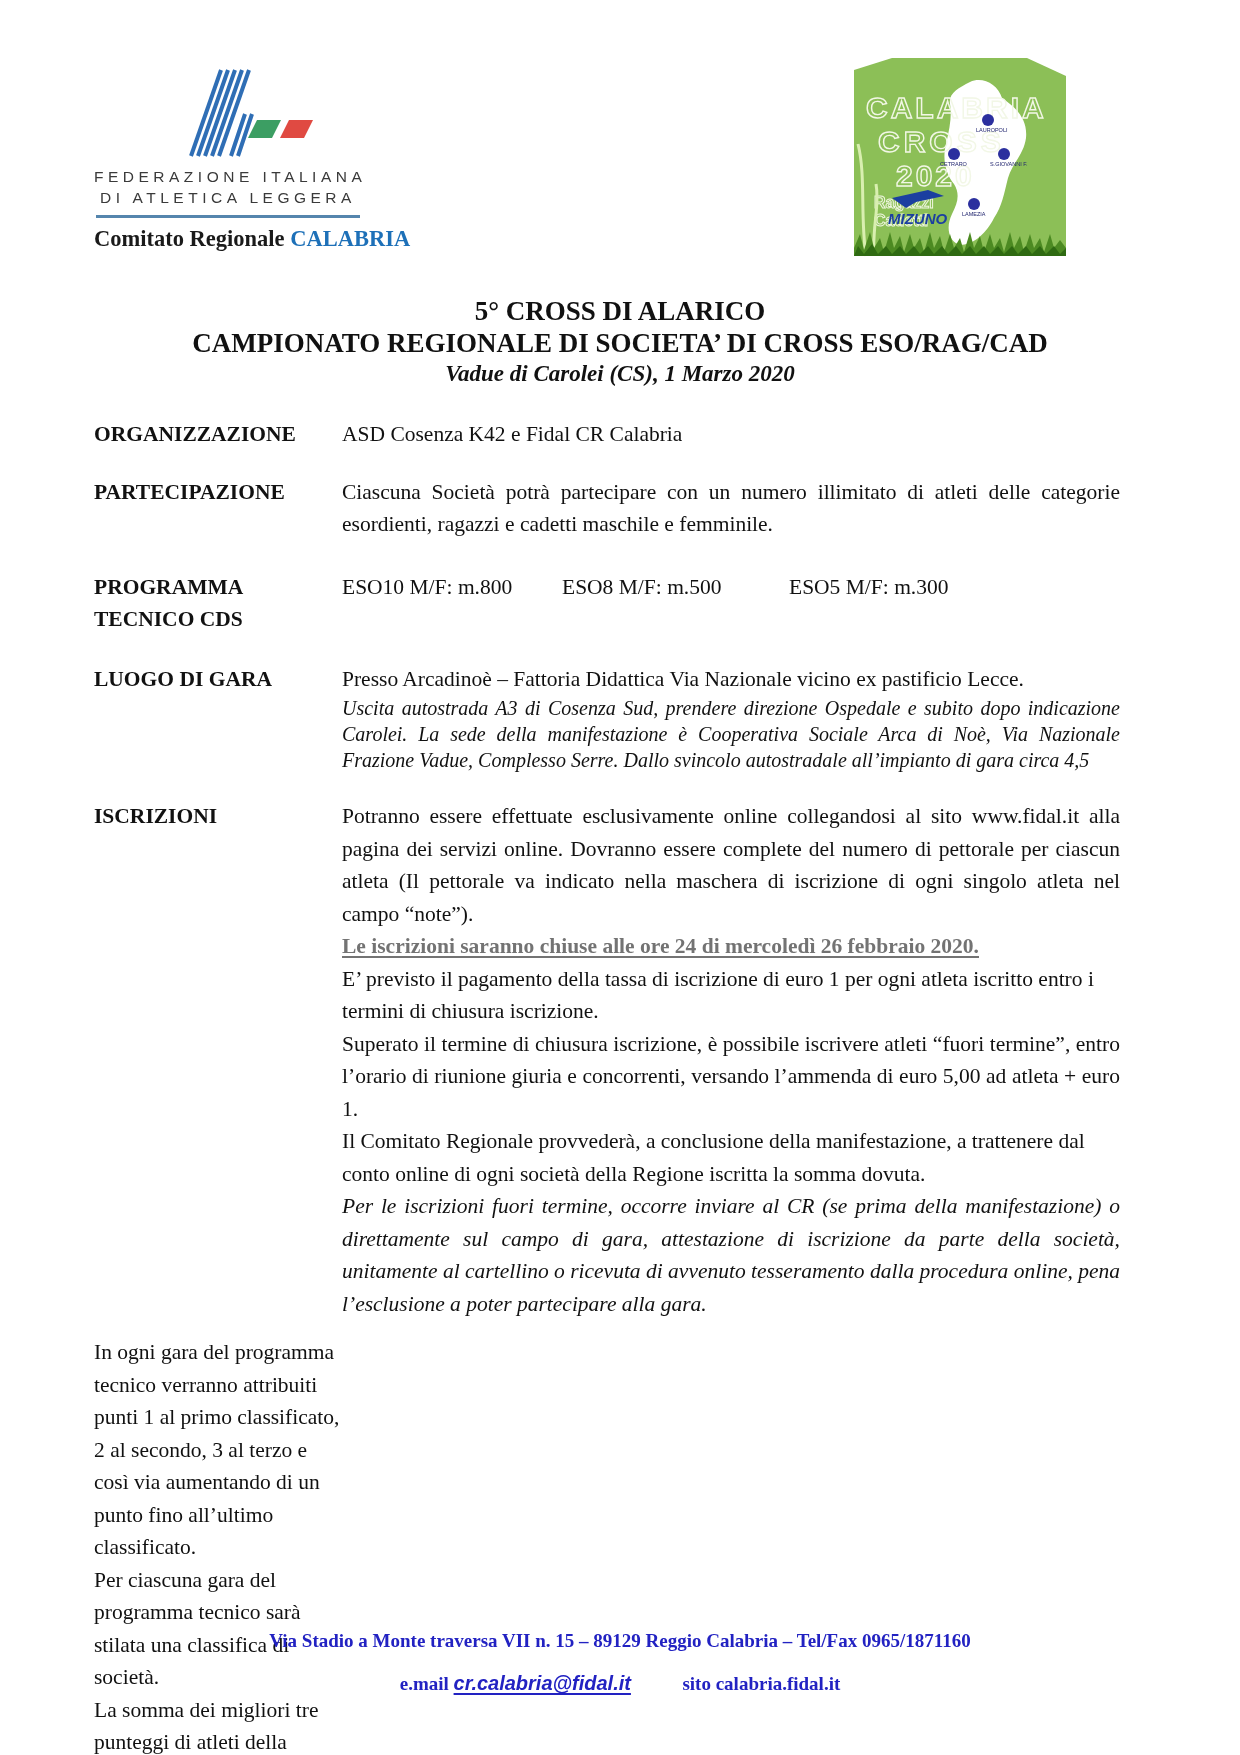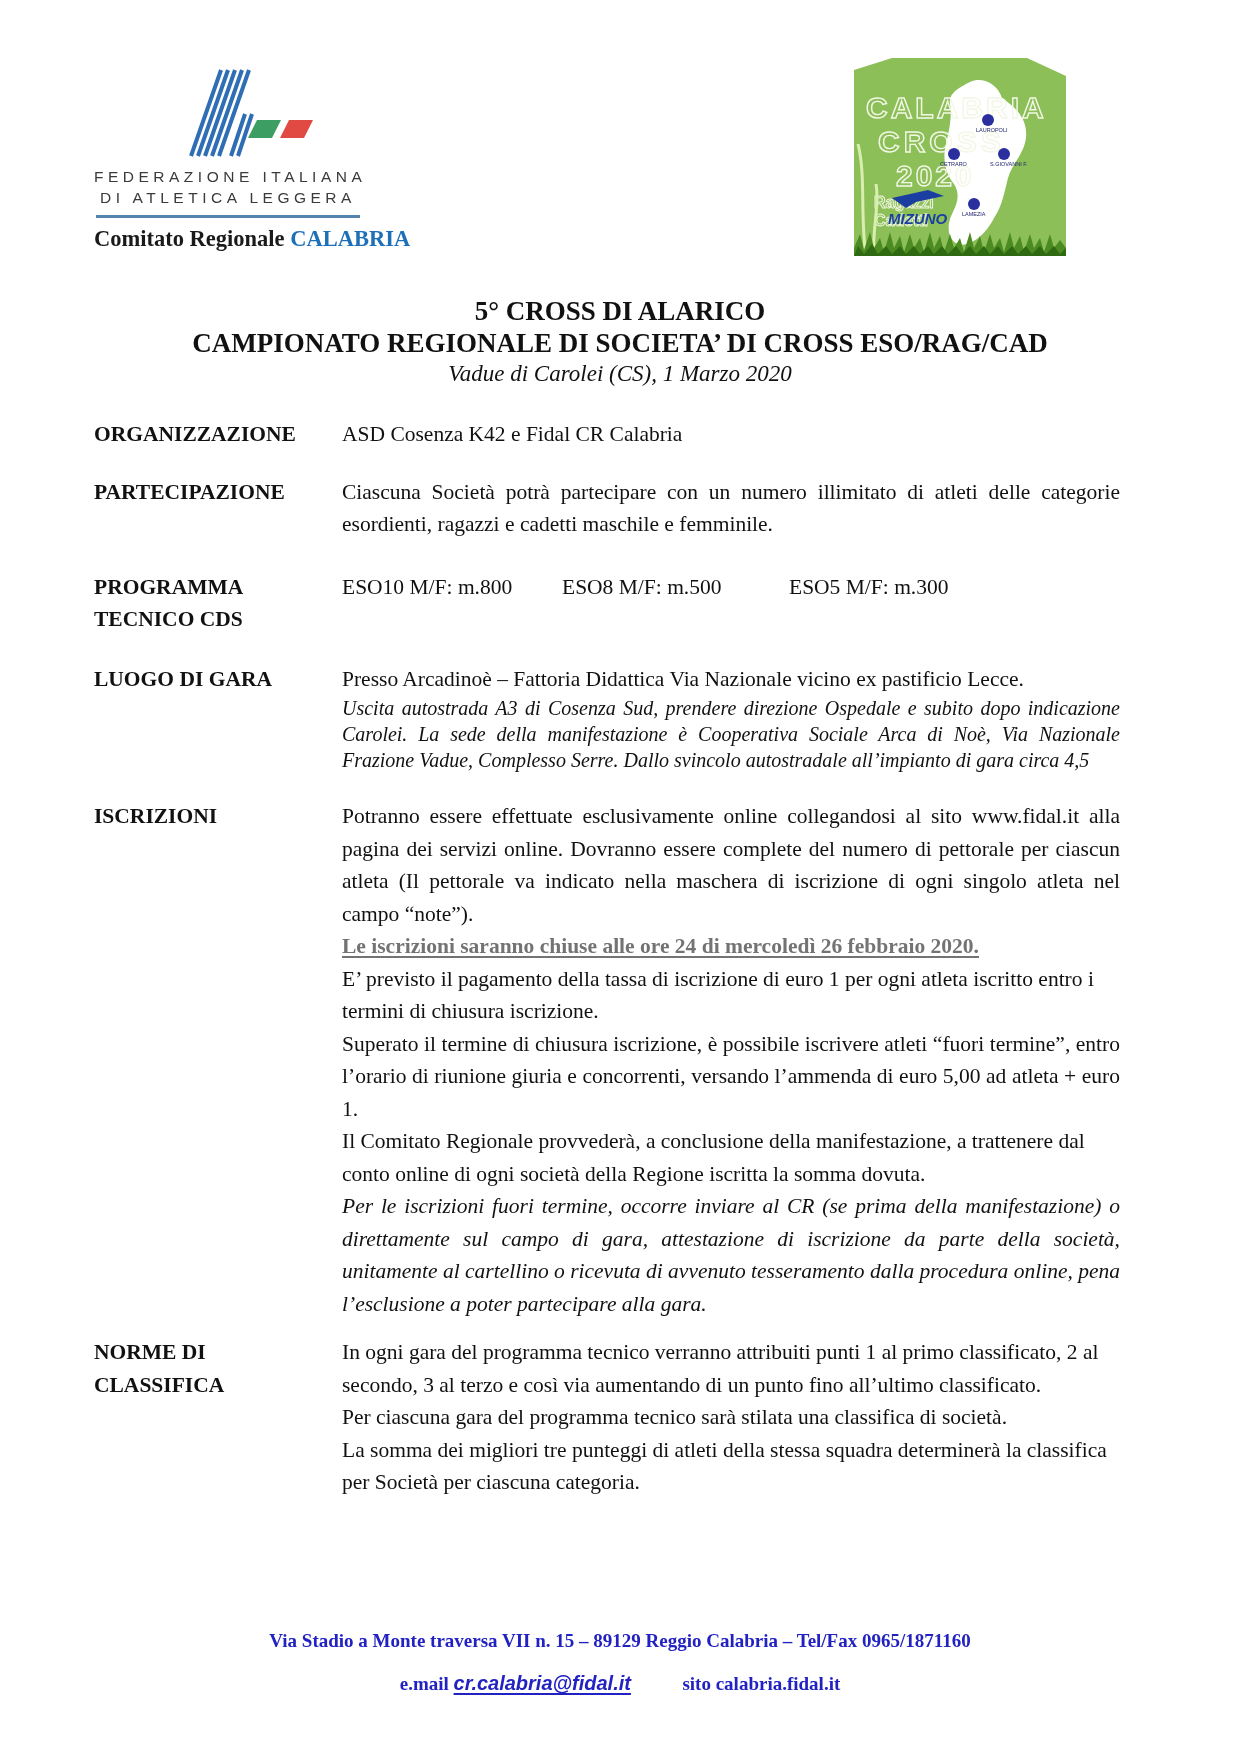--- a/index.html
+++ b/index.html
@@ -22,21 +22,21 @@
   .committee{font-family:Liberation Serif, serif;font-weight:bold;font-size:22.5px;white-space:nowrap;}
   .committee .black{color:#1a1a1a;}
   .committee .blue{color:#1d70b8;}
 
   .event-logo{position:absolute;left:852px;top:56px;width:216px;height:209px;}
 
   
   .title-block{text-align:center;padding-top:6px;}
   .title-l1{font-size:27px;font-weight:bold;line-height:31px;}
   .title-l2{font-size:27px;font-weight:bold;line-height:32px;}
-  .title-l3{font-size:23px;font-weight:normal;font-style:italic;line-height:29px;}
+  .title-l3{font-size:23px;font-weight:bold;font-style:italic;line-height:29px;}
 
   
   .content{margin-left:94px;width:1026px;}
   .row{display:grid;grid-template-columns:248px 778px;}
   .label{font-weight:bold;font-size:21.5px;line-height:32.5px;}
   .body{font-size:21.5px;line-height:32.5px;}
   .body p{margin:0;}
   .just{text-align:justify;}
   .note-small{font-style:italic;font-size:20px;line-height:26px;text-align:justify;}
   .note-italic{font-style:italic;text-align:justify;}
@@ -183,24 +183,20 @@
         <p class="just">Potranno essere effettuate esclusivamente online collegandosi al sito www.fidal.it alla pagina dei servizi online. Dovranno essere complete del numero di pettorale per ciascun atleta (Il pettorale va indicato nella maschera di iscrizione di ogni singolo atleta nel campo “note”).</p>
         <p class="highlight-red">Le iscrizioni saranno chiuse alle ore 24 di mercoledì 26 febbraio 2020.</p>
         <p>E’ previsto il pagamento della tassa di iscrizione di euro 1 per ogni atleta iscritto entro i termini di chiusura iscrizione.</p>
         <p class="just">Superato il termine di chiusura iscrizione, è possibile iscrivere atleti “fuori termine”, entro l’orario di riunione giuria e concorrenti, versando l’ammenda di euro 5,00 ad atleta + euro 1.</p>
         <p>Il Comitato Regionale provvederà, a conclusione della manifestazione, a trattenere dal conto online di ogni società della Regione iscritta la somma dovuta.</p>
         <p class="note-italic">Per le iscrizioni fuori termine, occorre inviare al CR (se prima della manifestazione) o direttamente sul campo di gara, attestazione di iscrizione da parte della società, unitamente al cartellino o ricevuta di avvenuto tesseramento dalla procedura online, pena l’esclusione a poter partecipare alla gara.</p>
       </div>
     </div>
 
     <div class="row row-norme">
-      <div class="label">
-        <div>NORME DI</div>
-        <div>CLASSIFICA</div>
-      </div>
       <div class="body">
         <p>In ogni gara del programma tecnico verranno attribuiti punti 1 al primo classificato, 2 al secondo, 3 al terzo e così via aumentando di un punto fino all’ultimo classificato.</p>
         <p>Per ciascuna gara del programma tecnico sarà stilata una classifica di società.</p>
         <p>La somma dei migliori tre punteggi di atleti della stessa squadra determinerà la classifica per Società per ciascuna categoria.</p>
       </div>
     </div>
 
   </div>
 
   <div class="footer">

